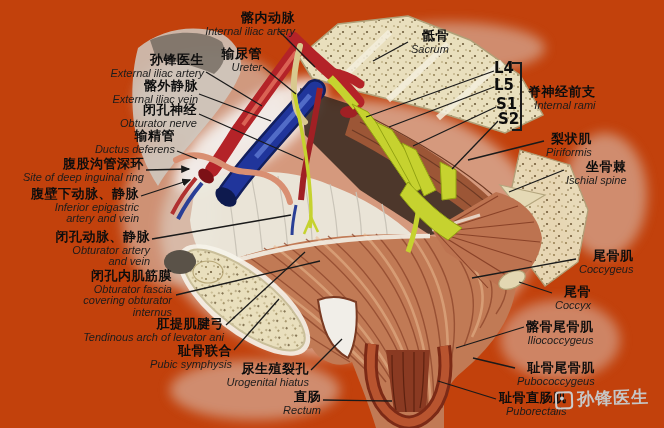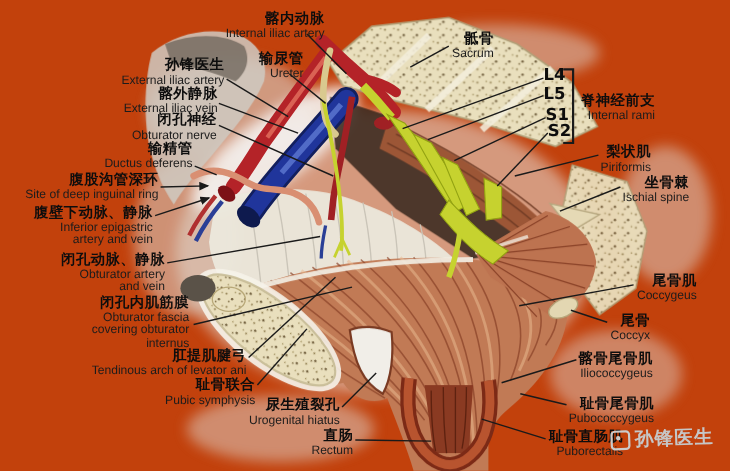--- a/index.html
+++ b/index.html
@@ -4,21 +4,21 @@
 <style>
   html,body{margin:0;padding:0;background:#ffffff;}
   #stage{position:relative;width:664px;height:428px;background:#c2410c;overflow:hidden;
          font-family:"DejaVu Sans","Liberation Sans",sans-serif;}
   #art{position:absolute;left:0;top:0;width:664px;height:428px;z-index:1;}
   .lbl{position:absolute;z-index:2;color:#0d0d0d;}
   .L{text-align:right;}
   .R{text-align:right;}
   .lbl .zh{font-weight:700;font-size:13px;line-height:1.12;letter-spacing:.5px;white-space:nowrap;}
   .lbl .en{font-family:"Liberation Sans","DejaVu Sans",sans-serif;font-weight:400;
-           font-size:11px;line-height:1.08;color:#1c1c1c;white-space:nowrap;}
+           font-size:11px;line-height:1.08;color:#1c1c1c;white-space:nowrap;font-style:italic;}
   .lbl .en.wrap{white-space:normal;text-align:right;}
   .L .en.wrap{margin-left:auto;}
   .lvl{position:absolute;z-index:2;font-weight:700;font-size:15px;line-height:1;color:#0d0d0d;}
   .wm{position:absolute;left:555px;top:387px;z-index:3;display:flex;align-items:center;gap:4px;
       color:#c6c6c6;transform:rotate(-2deg);}
   .wm .ic{width:14px;height:14px;border:2px solid #cbcbcb;border-radius:4px;position:relative;flex:0 0 auto;}
   .wm .ic::after{content:"";position:absolute;left:3px;top:3px;width:4px;height:4px;border-radius:50%;background:#cbcbcb;}
   .wm .t{font-weight:700;font-size:17px;letter-spacing:1px;white-space:nowrap;}
 </style>
 </head>
@@ -225,21 +225,21 @@
       <line x1="515" y1="368" x2="473" y2="358"></line>
       <line x1="496" y1="399" x2="438" y2="381"></line>
       <path d="M512,63 L521,63 L521,130 L512,130" fill="none" stroke-width="2"></path>
     </g>
   </svg>
 
   <div class="lbl L" style="right:369px;top:11px">
     <div class="zh">髂内动脉</div>
     <div class="en">Internal iliac artery</div>
   </div>
-  <div class="lbl L" style="right:388px;top:47px">
+  <div class="lbl L" style="right:402px;top:47px">
     <div class="zh">输尿管</div>
     <div class="en">Ureter</div>
   </div>
   <div class="lbl L" style="right:460px;top:53px">
     <div class="zh">孙锋医生</div>
     <div class="en">External iliac artery</div>
   </div>
   <div class="lbl L" style="right:466px;top:79px">
     <div class="zh">髂外静脉</div>
     <div class="en">External iliac vein</div>

